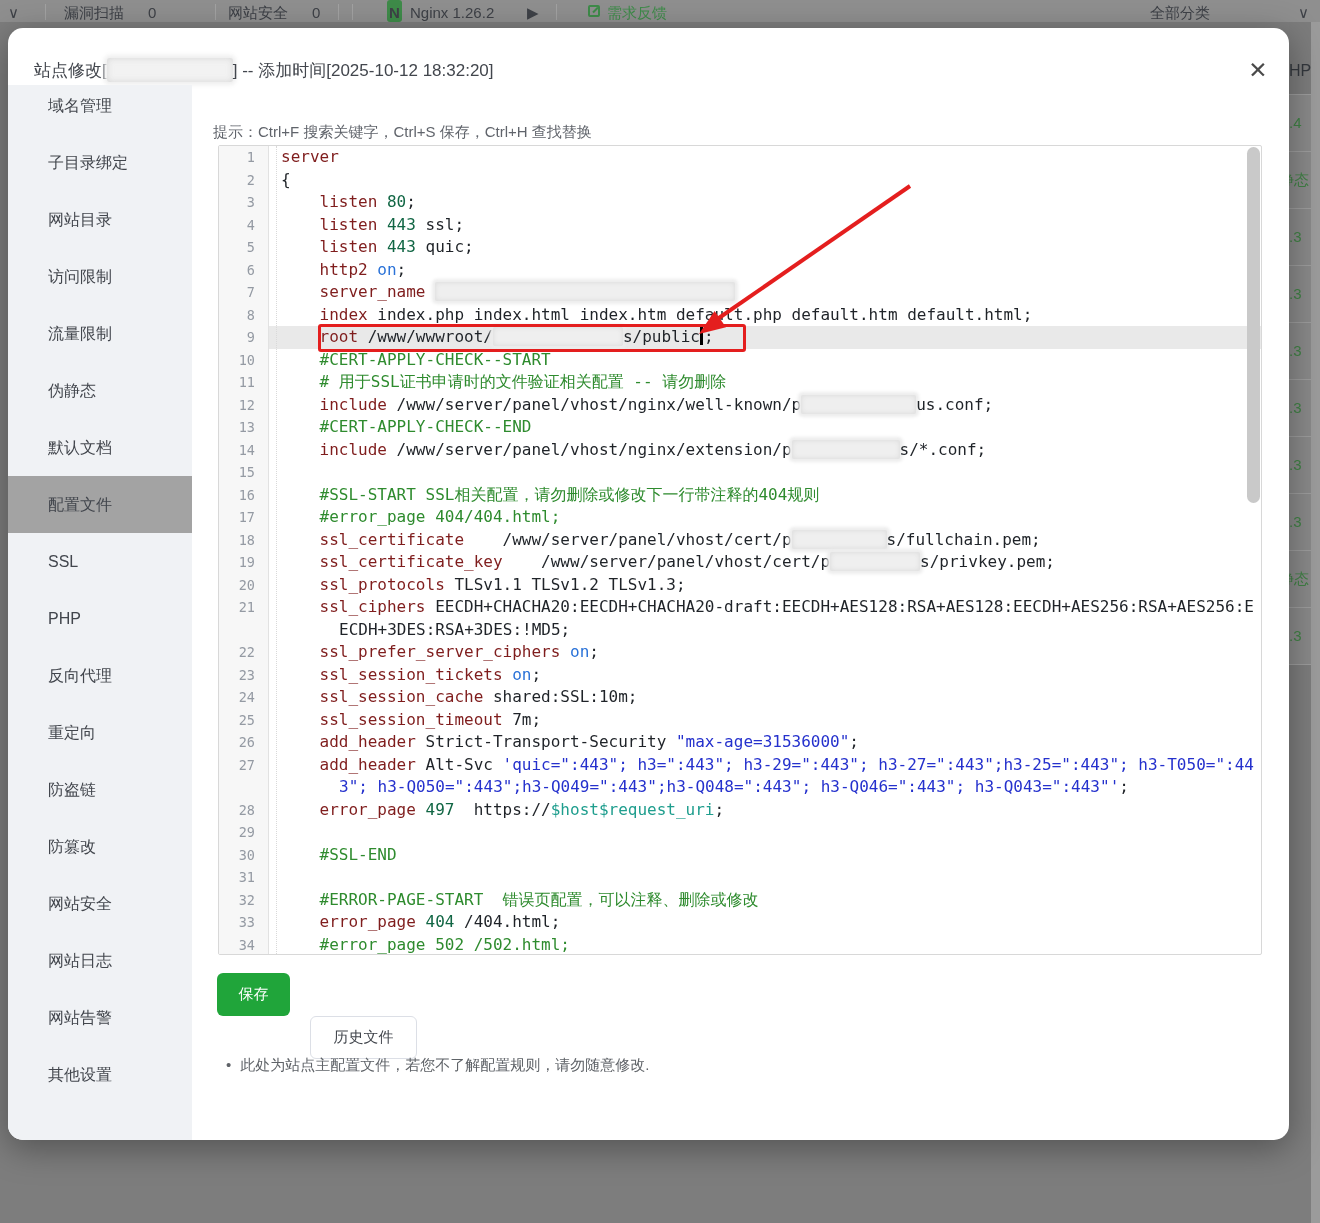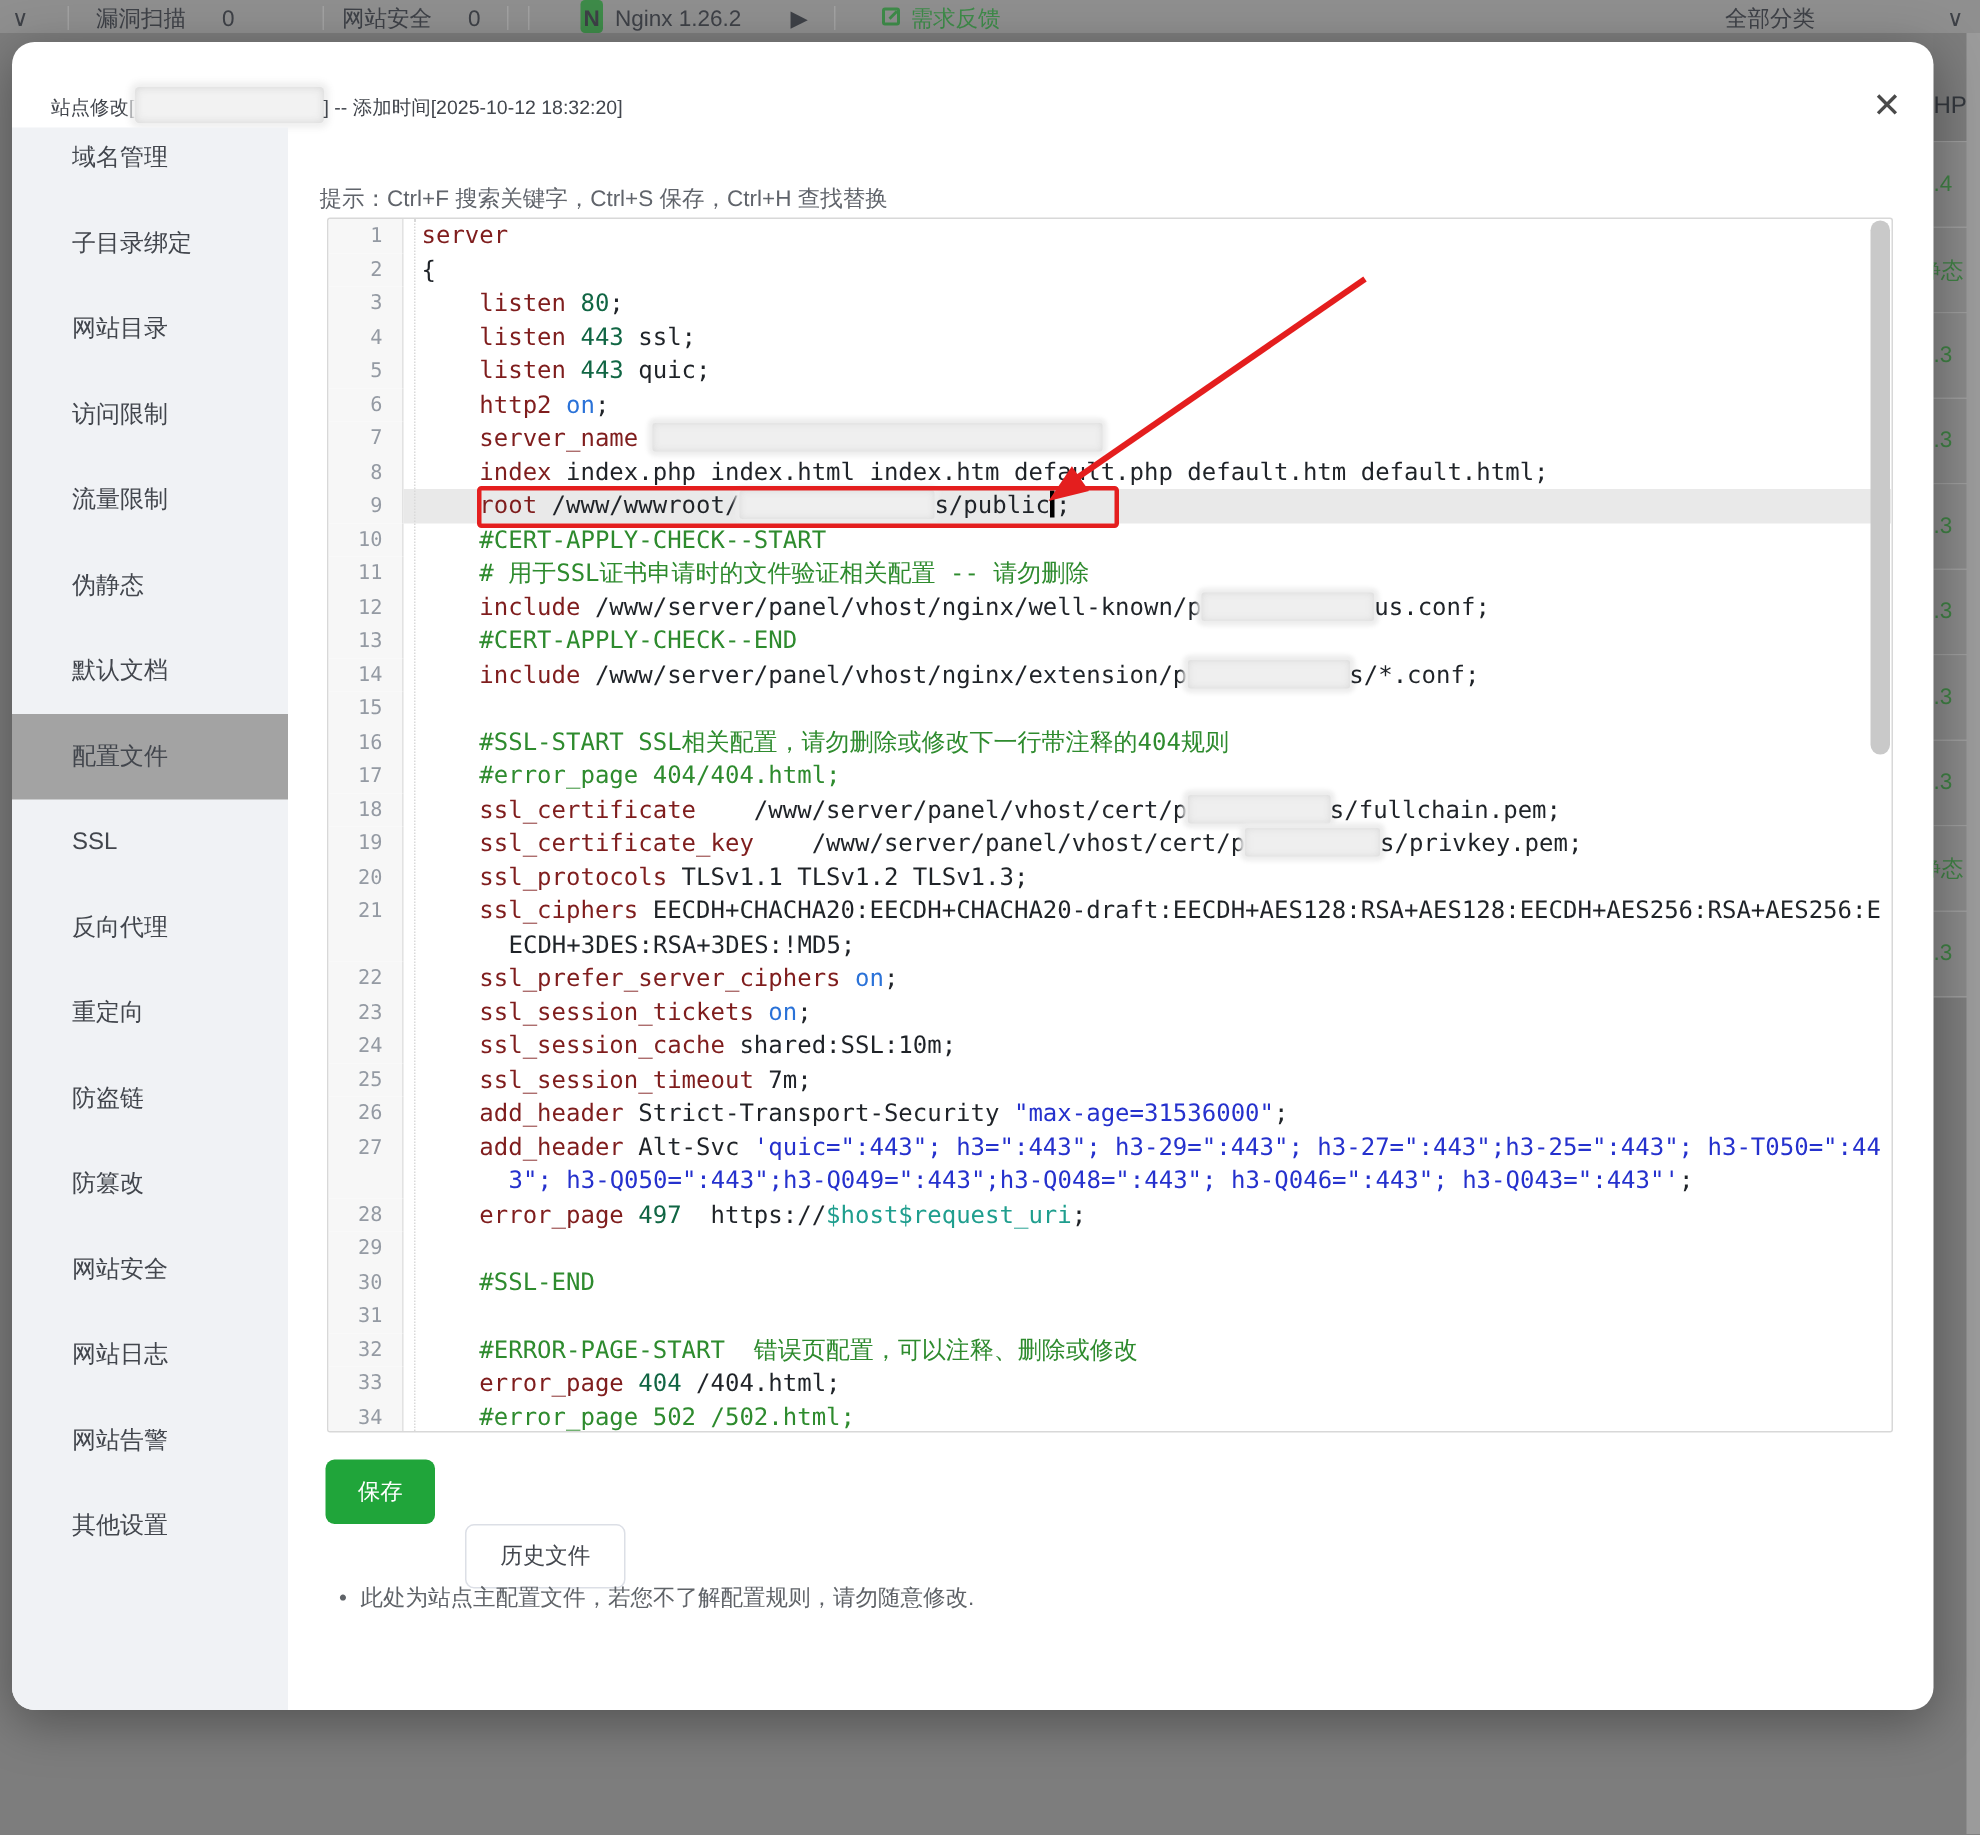--- a/index.html
+++ b/index.html
@@ -19,21 +19,21 @@
   .rightcol{position:absolute;left:1289px;top:22px;width:23px;height:700px;}
   .rc-header{height:73px;box-sizing:border-box;padding-top:40px;color:#33373d;font-size:16px;background:#7c7c7c;
              border-bottom:1px solid #9c9c9c;overflow:visible;white-space:nowrap;}
   .rc-row{height:57px;box-sizing:border-box;background:#898989;border-bottom:1px solid #9c9c9c;
           color:#3f8044;font-size:15px;padding-top:19px;white-space:nowrap;overflow:visible;}
   .bg-scrollbar{position:absolute;left:1311px;top:22px;width:9px;height:1201px;background:#9b9b9b;}
   
   .overlay{position:absolute;inset:0;background:rgba(0,0,0,0);}
   .modal{position:absolute;left:8px;top:28px;width:1281px;height:1112px;background:#fff;border-radius:15px;
          box-shadow:0 8px 34px rgba(0,0,0,.35);}
-  .m-title{position:absolute;left:26px;top:30px;font-size:13px;color:#42464d;white-space:nowrap;}
+  .m-title{position:absolute;left:26px;top:30px;font-size:17px;color:#42464d;white-space:nowrap;}
   .title-blur{display:inline-block;width:126px;height:24px;vertical-align:-6px;background:#f2f2f2;border-radius:3px;
               box-shadow:0 0 4px 3px rgba(238,238,238,.95), inset 0 0 6px rgba(190,190,190,.55);}
   .m-close{position:absolute;left:1230px;top:22px;width:40px;height:40px;font-size:23px;color:#4a4a4a;
            text-align:center;line-height:40px;cursor:pointer;}
   .m-sidebar{position:absolute;left:0px;top:57px;width:184px;height:1055px;background:#f0f2f5;
              border-bottom-left-radius:15px;overflow:hidden;}
   .sb-item{height:57px;line-height:57px;padding-left:40px;font-size:16px;color:#42464d;cursor:pointer;}
   .sb-item:first-child{margin-top:-8px;}
   .sb-item.active{background:#a3a3a3;}
   .hint{position:absolute;left:205px;top:95px;font-size:15px;color:#60646b;}
@@ -121,20 +121,21 @@
     <div class="m-sidebar" id="sb">
         <div class="sb-item">域名管理</div>
         <div class="sb-item">子目录绑定</div>
         <div class="sb-item">网站目录</div>
         <div class="sb-item">访问限制</div>
         <div class="sb-item">流量限制</div>
         <div class="sb-item">伪静态</div>
         <div class="sb-item">默认文档</div>
         <div class="sb-item active">配置文件</div>
         <div class="sb-item">SSL</div>
+        <div class="sb-item">PHP</div>
         <div class="sb-item">反向代理</div>
         <div class="sb-item">重定向</div>
         <div class="sb-item">防盗链</div>
         <div class="sb-item">防篡改</div>
         <div class="sb-item">网站安全</div>
         <div class="sb-item">网站日志</div>
         <div class="sb-item">网站告警</div>
         <div class="sb-item">其他设置</div>
       </div>
 

